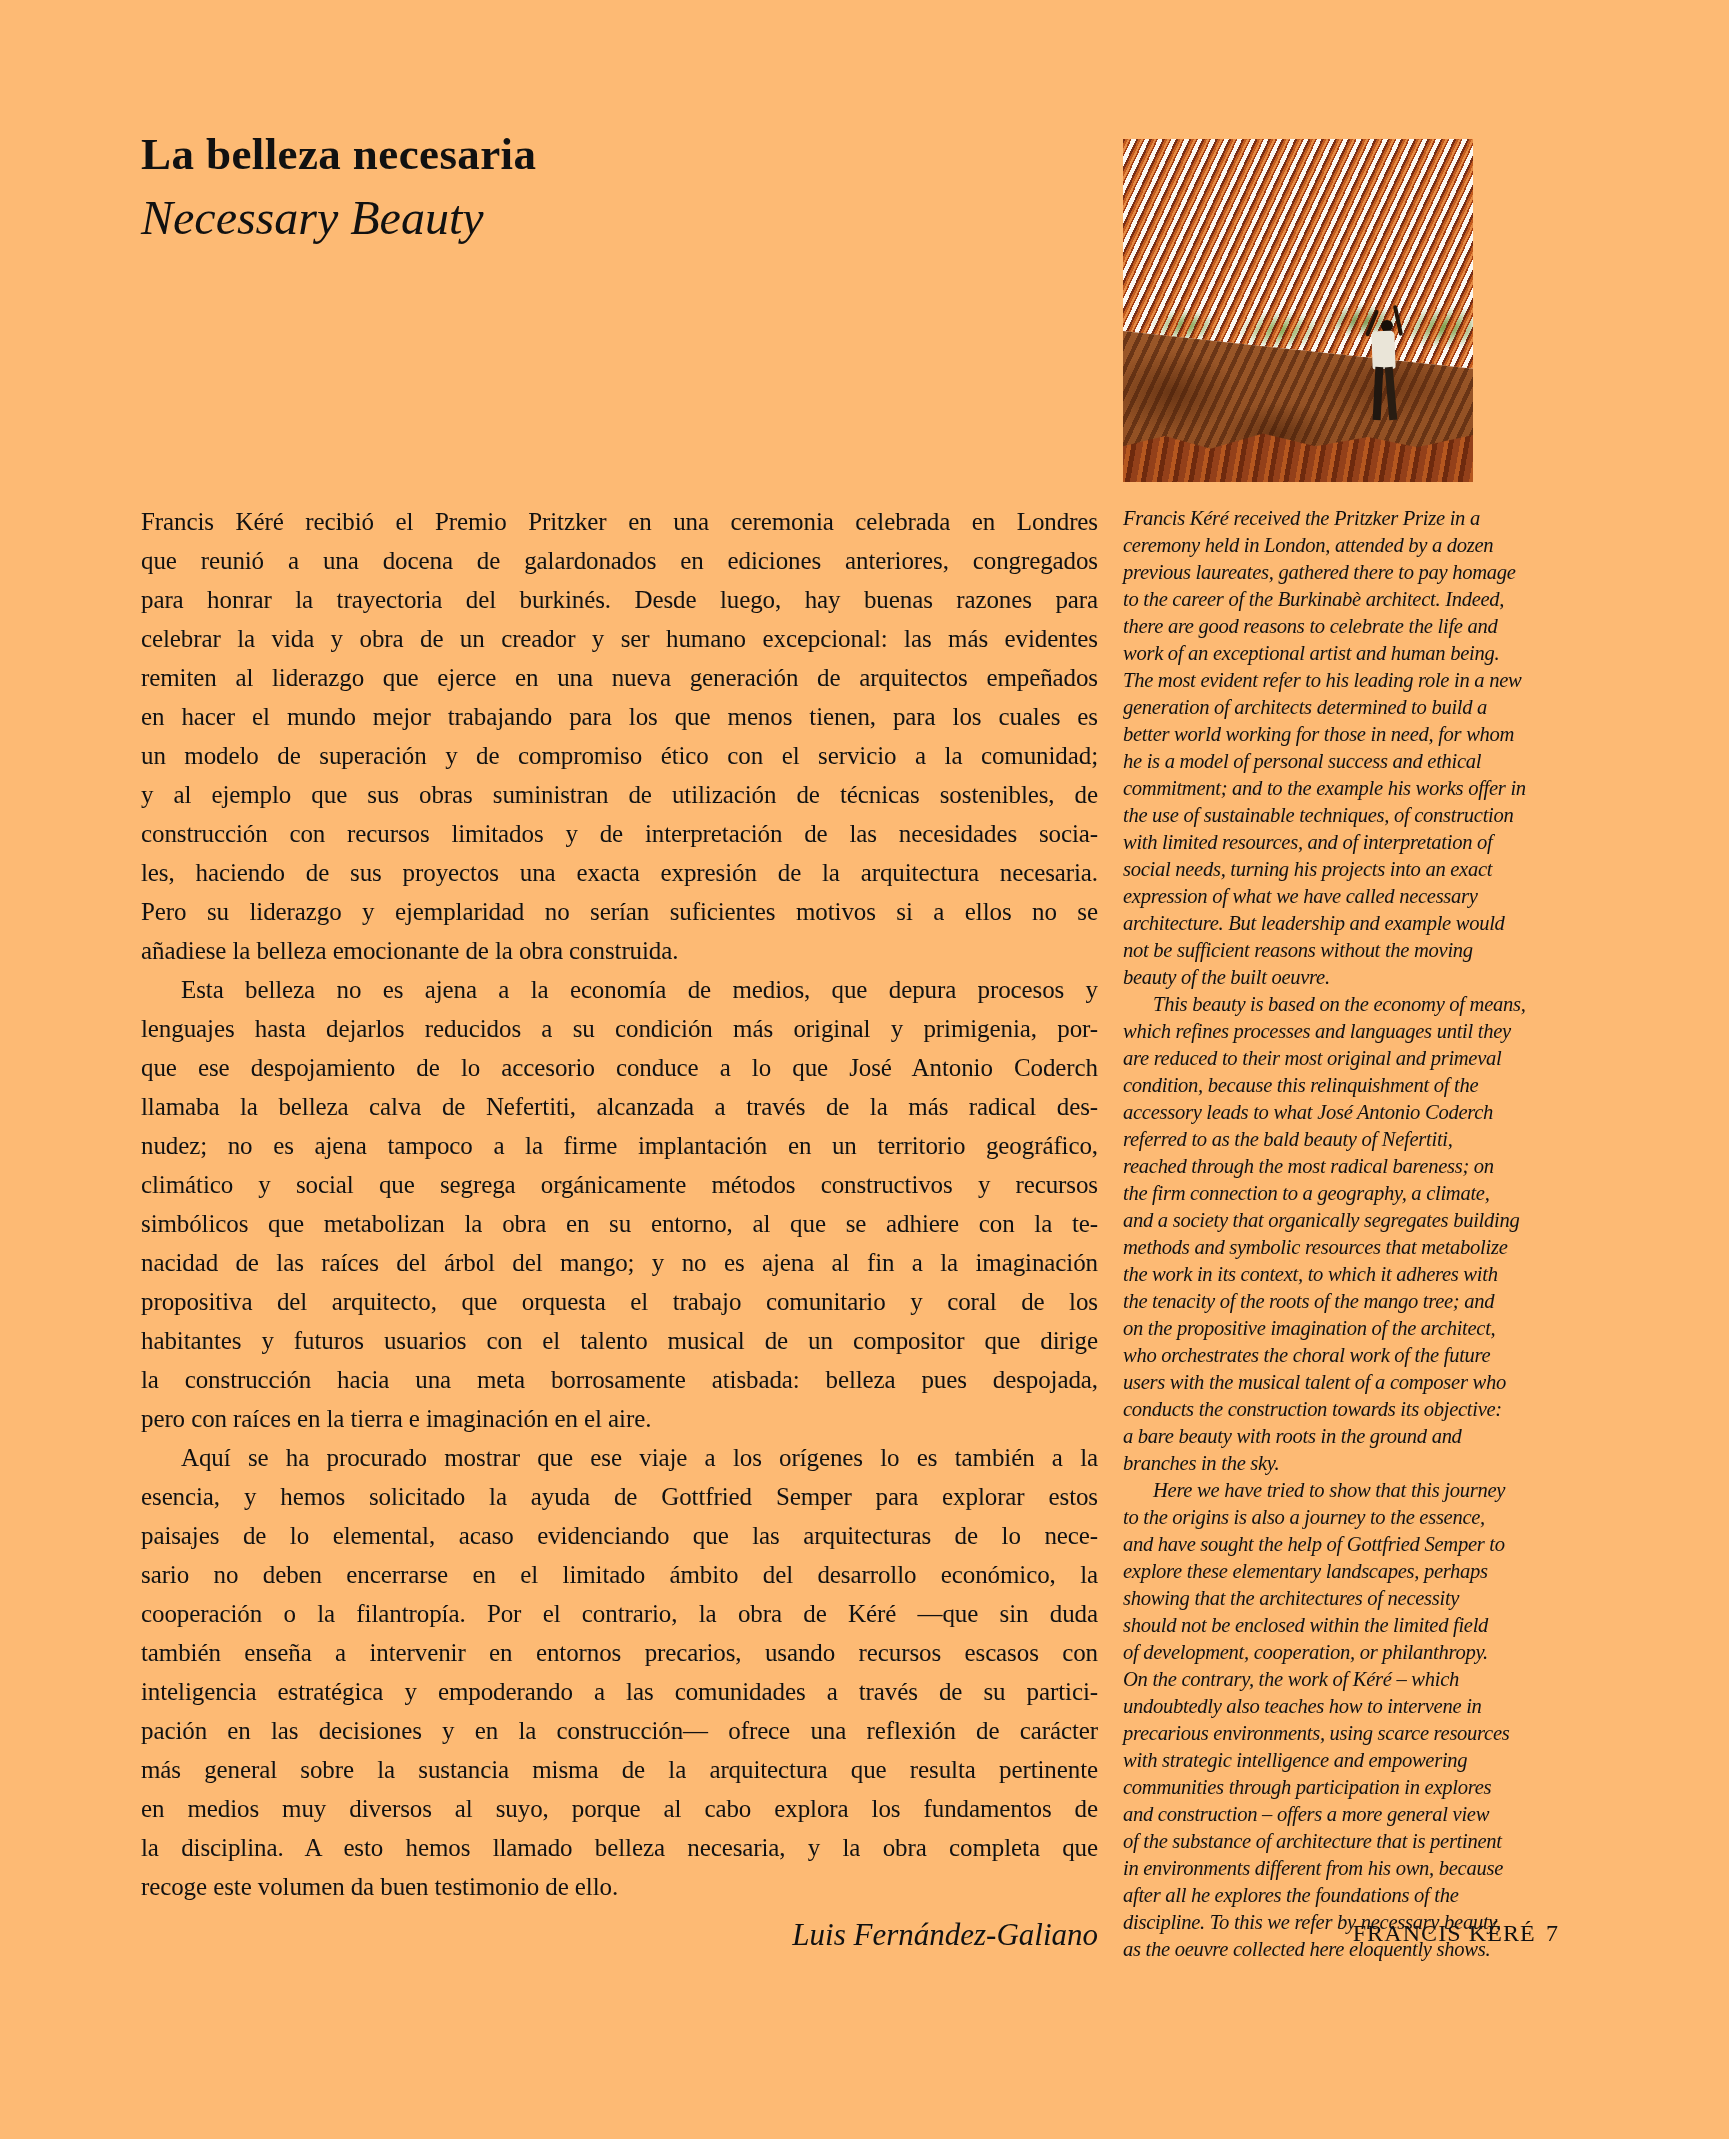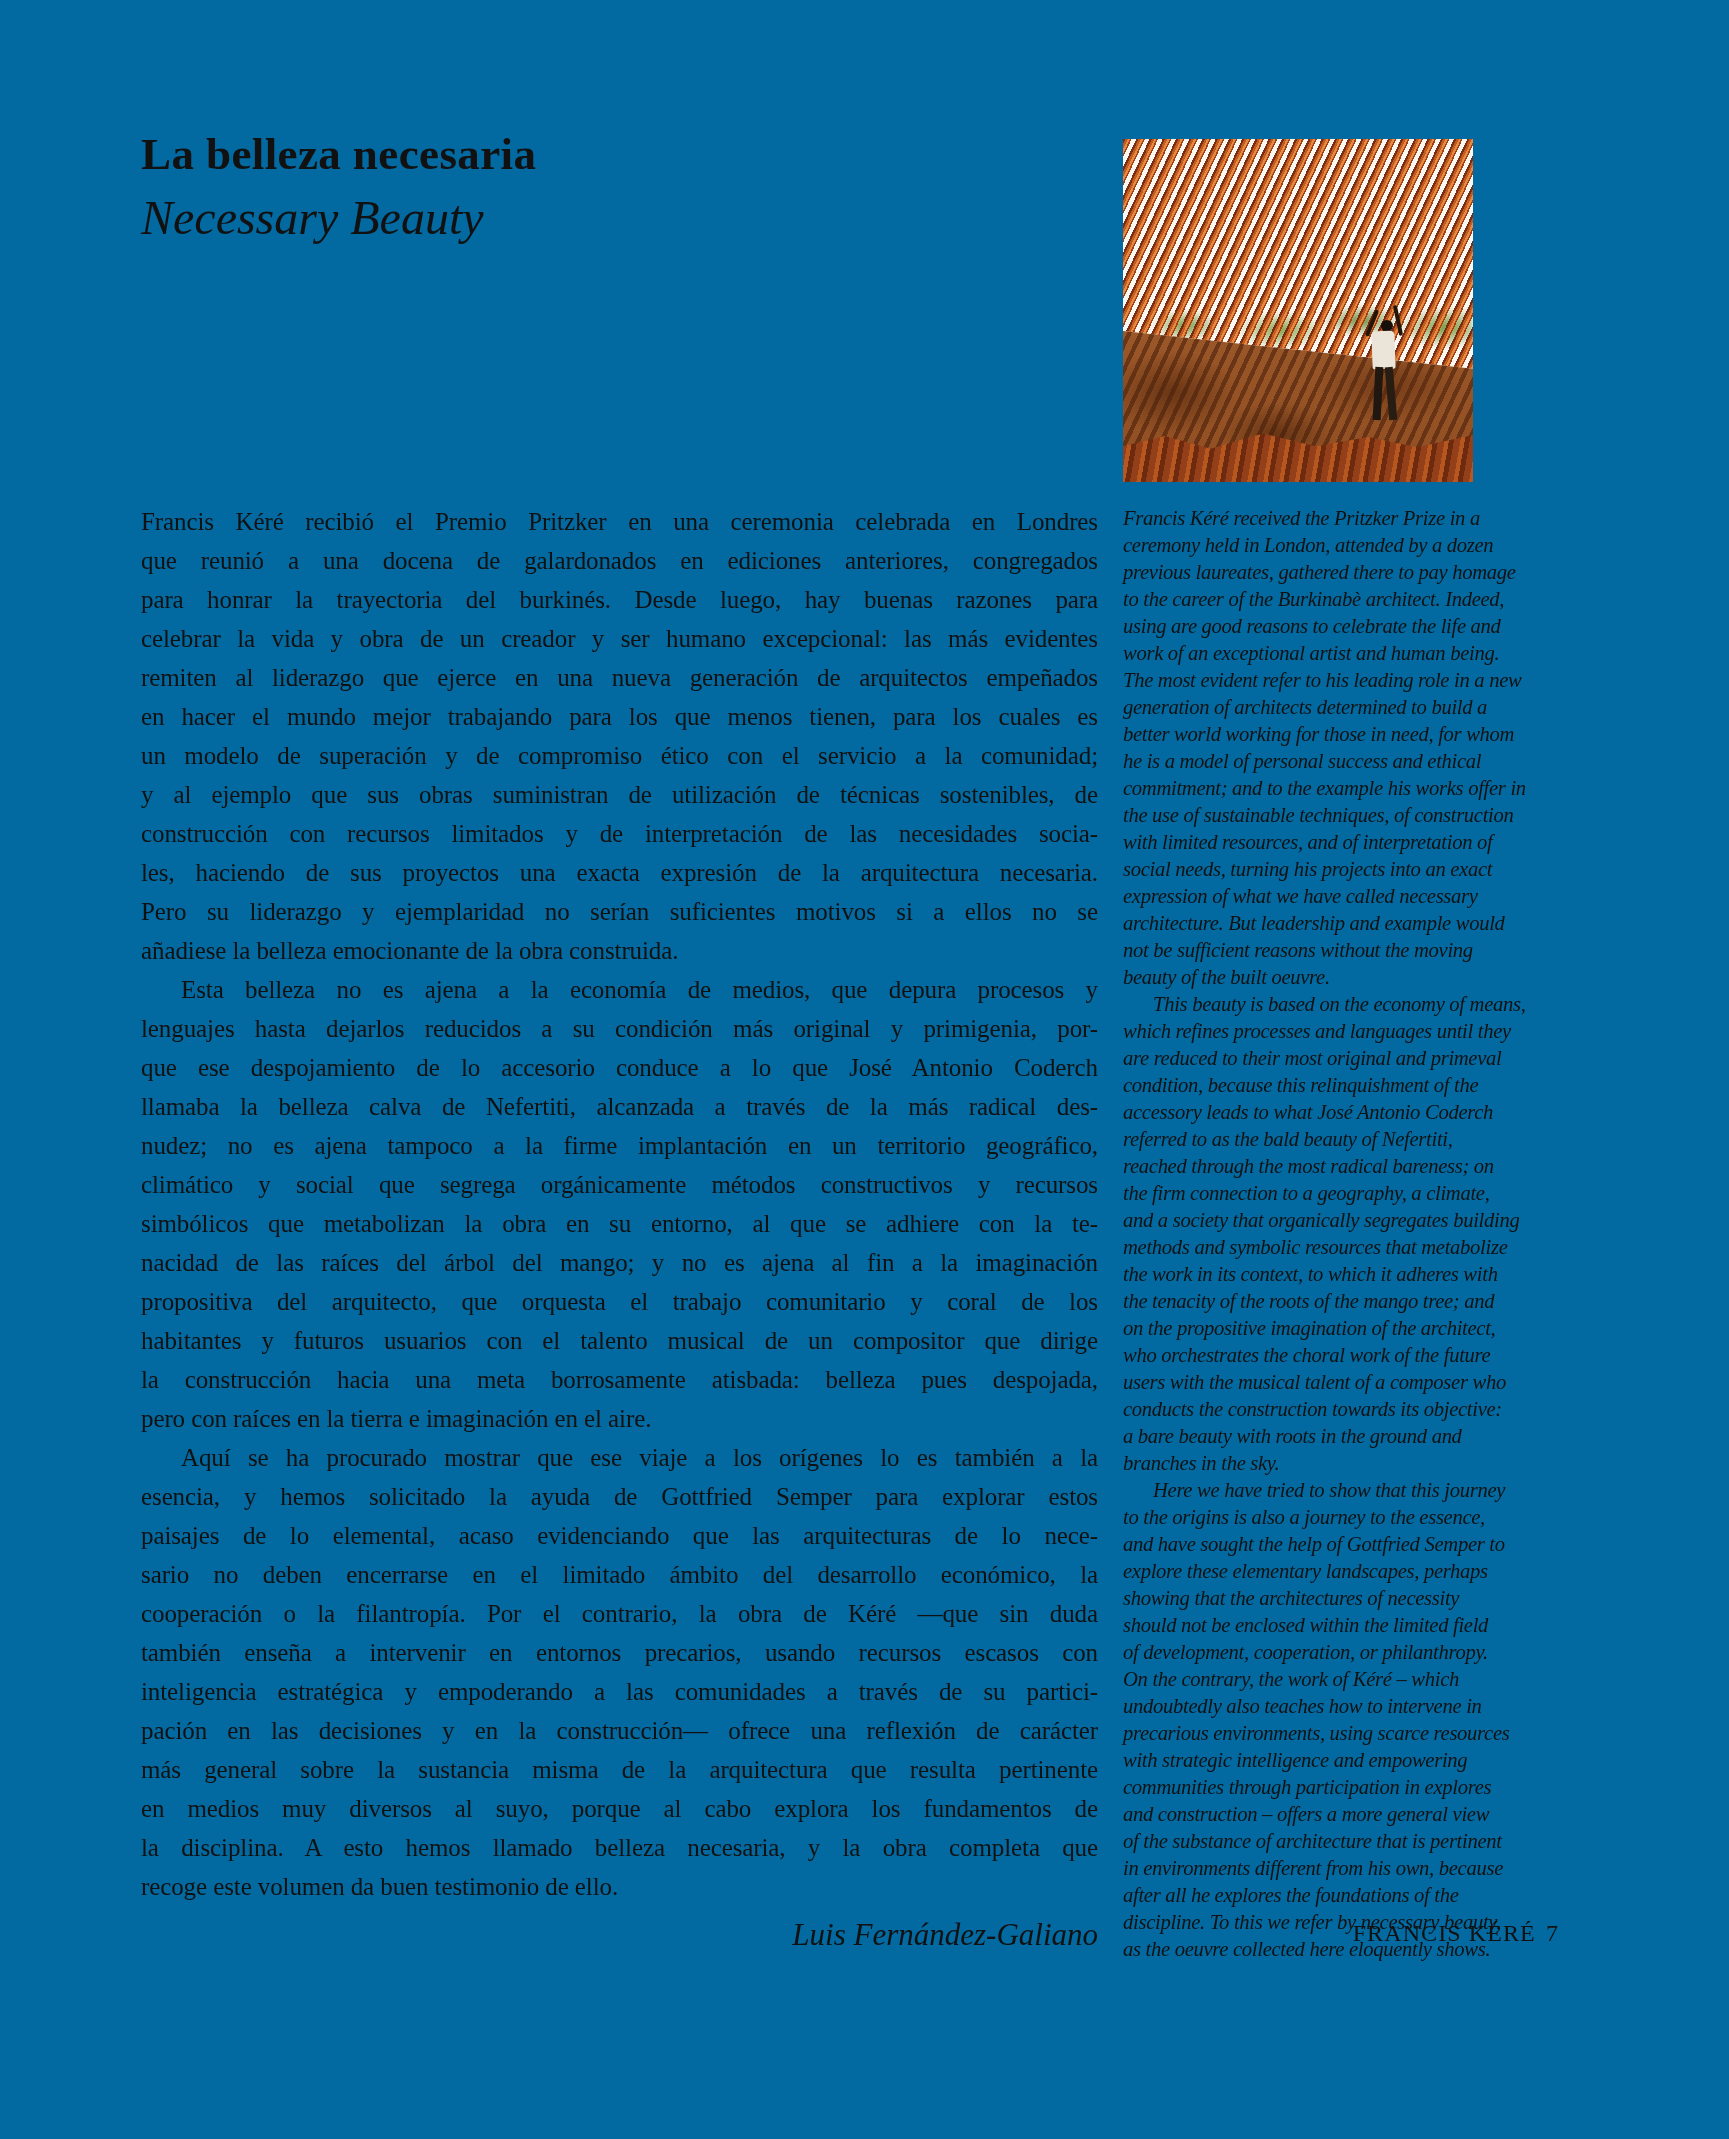--- a/index.html
+++ b/index.html
@@ -1,17 +1,17 @@
 <!DOCTYPE html>
 <html style="font-size:11.4px"><head>
 <meta charset="utf-8">
 <style>
   html,body { margin:0; padding:0; background:#ffffff; }
   .page {
-    position:relative; width:1729px; height:2140px; background:#0369a1;
+    position:relative; width:1729px; height:2140px; background:#fdba74;
     font-family:"Liberation Serif", serif; color:#111111; overflow:hidden;
   }
   .title {
     position:absolute; left:141px; top:128px;
     font-size:45px; font-weight:bold; letter-spacing:0.4px; white-space:nowrap;
   }
   .subtitle {
     position:absolute; left:141px; top:190px;
     font-size:48px; font-style:italic; white-space:nowrap;
   }
@@ -157,21 +157,21 @@
         <div>recoge este volumen da buen testimonio de ello.</div>
       </div>
   </div>
 
   <div class="en-col">
     <div class="epar">
         <div>Francis Kéré received the Pritzker Prize in a</div>
         <div>ceremony held in London, attended by a dozen</div>
         <div>previous laureates, gathered there to pay homage</div>
         <div>to the career of the Burkinabè architect. Indeed,</div>
-        <div>using are good reasons to celebrate the life and</div>
+        <div>there are good reasons to celebrate the life and</div>
         <div>work of an exceptional artist and human being.</div>
         <div>The most evident refer to his leading role in a new</div>
         <div>generation of architects determined to build a</div>
         <div>better world working for those in need, for whom</div>
         <div>he is a model of personal success and ethical</div>
         <div>commitment; and to the example his works offer in</div>
         <div>the use of sustainable techniques, of construction</div>
         <div>with limited resources, and of interpretation of</div>
         <div>social needs, turning his projects into an exact</div>
         <div>expression of what we have called necessary</div>

